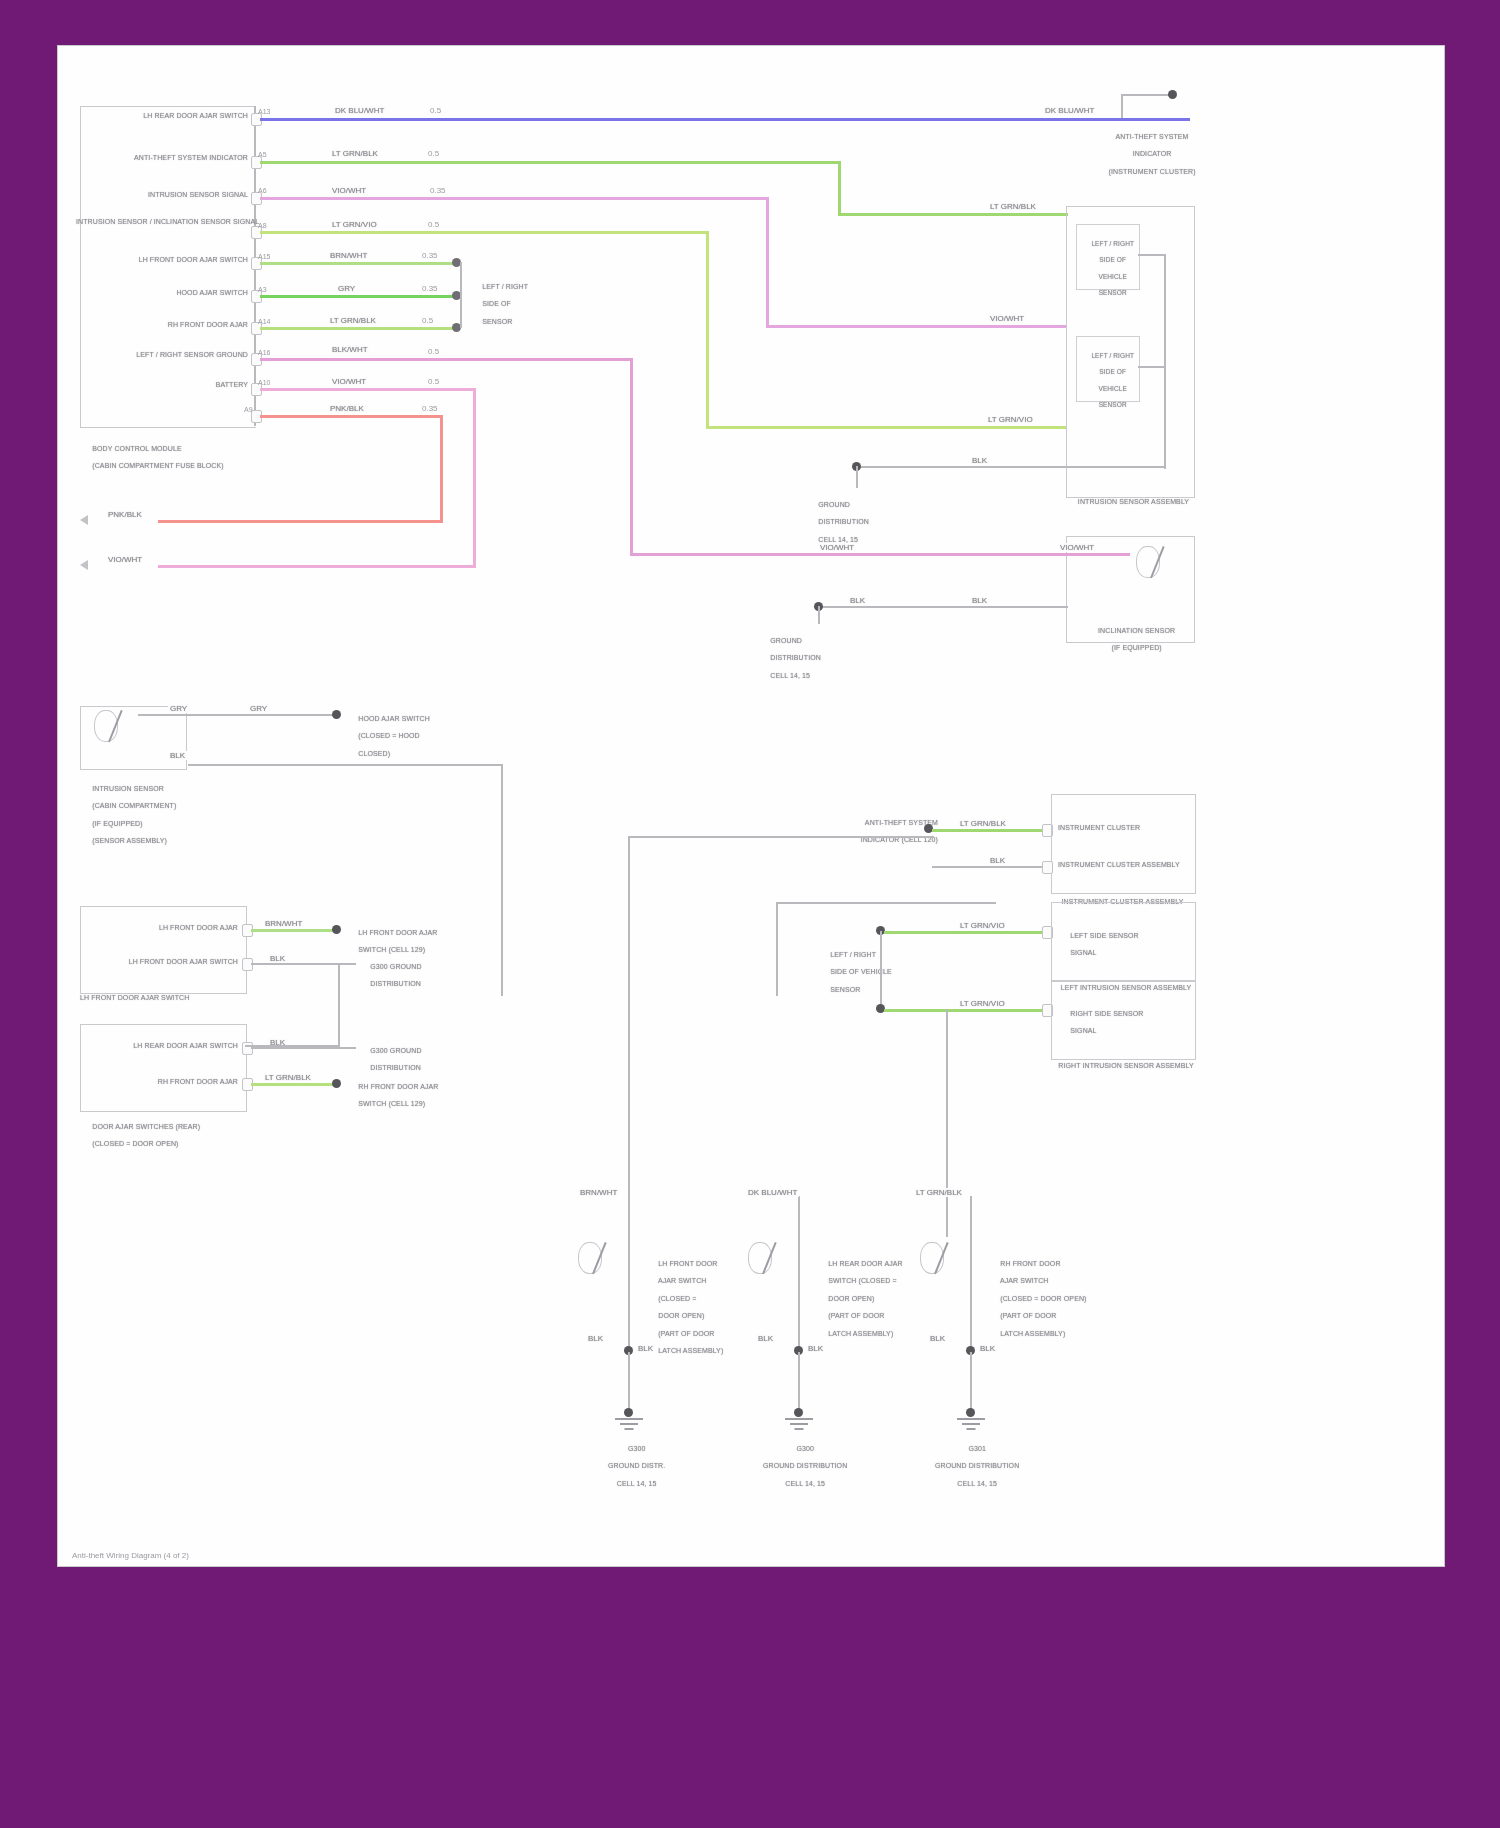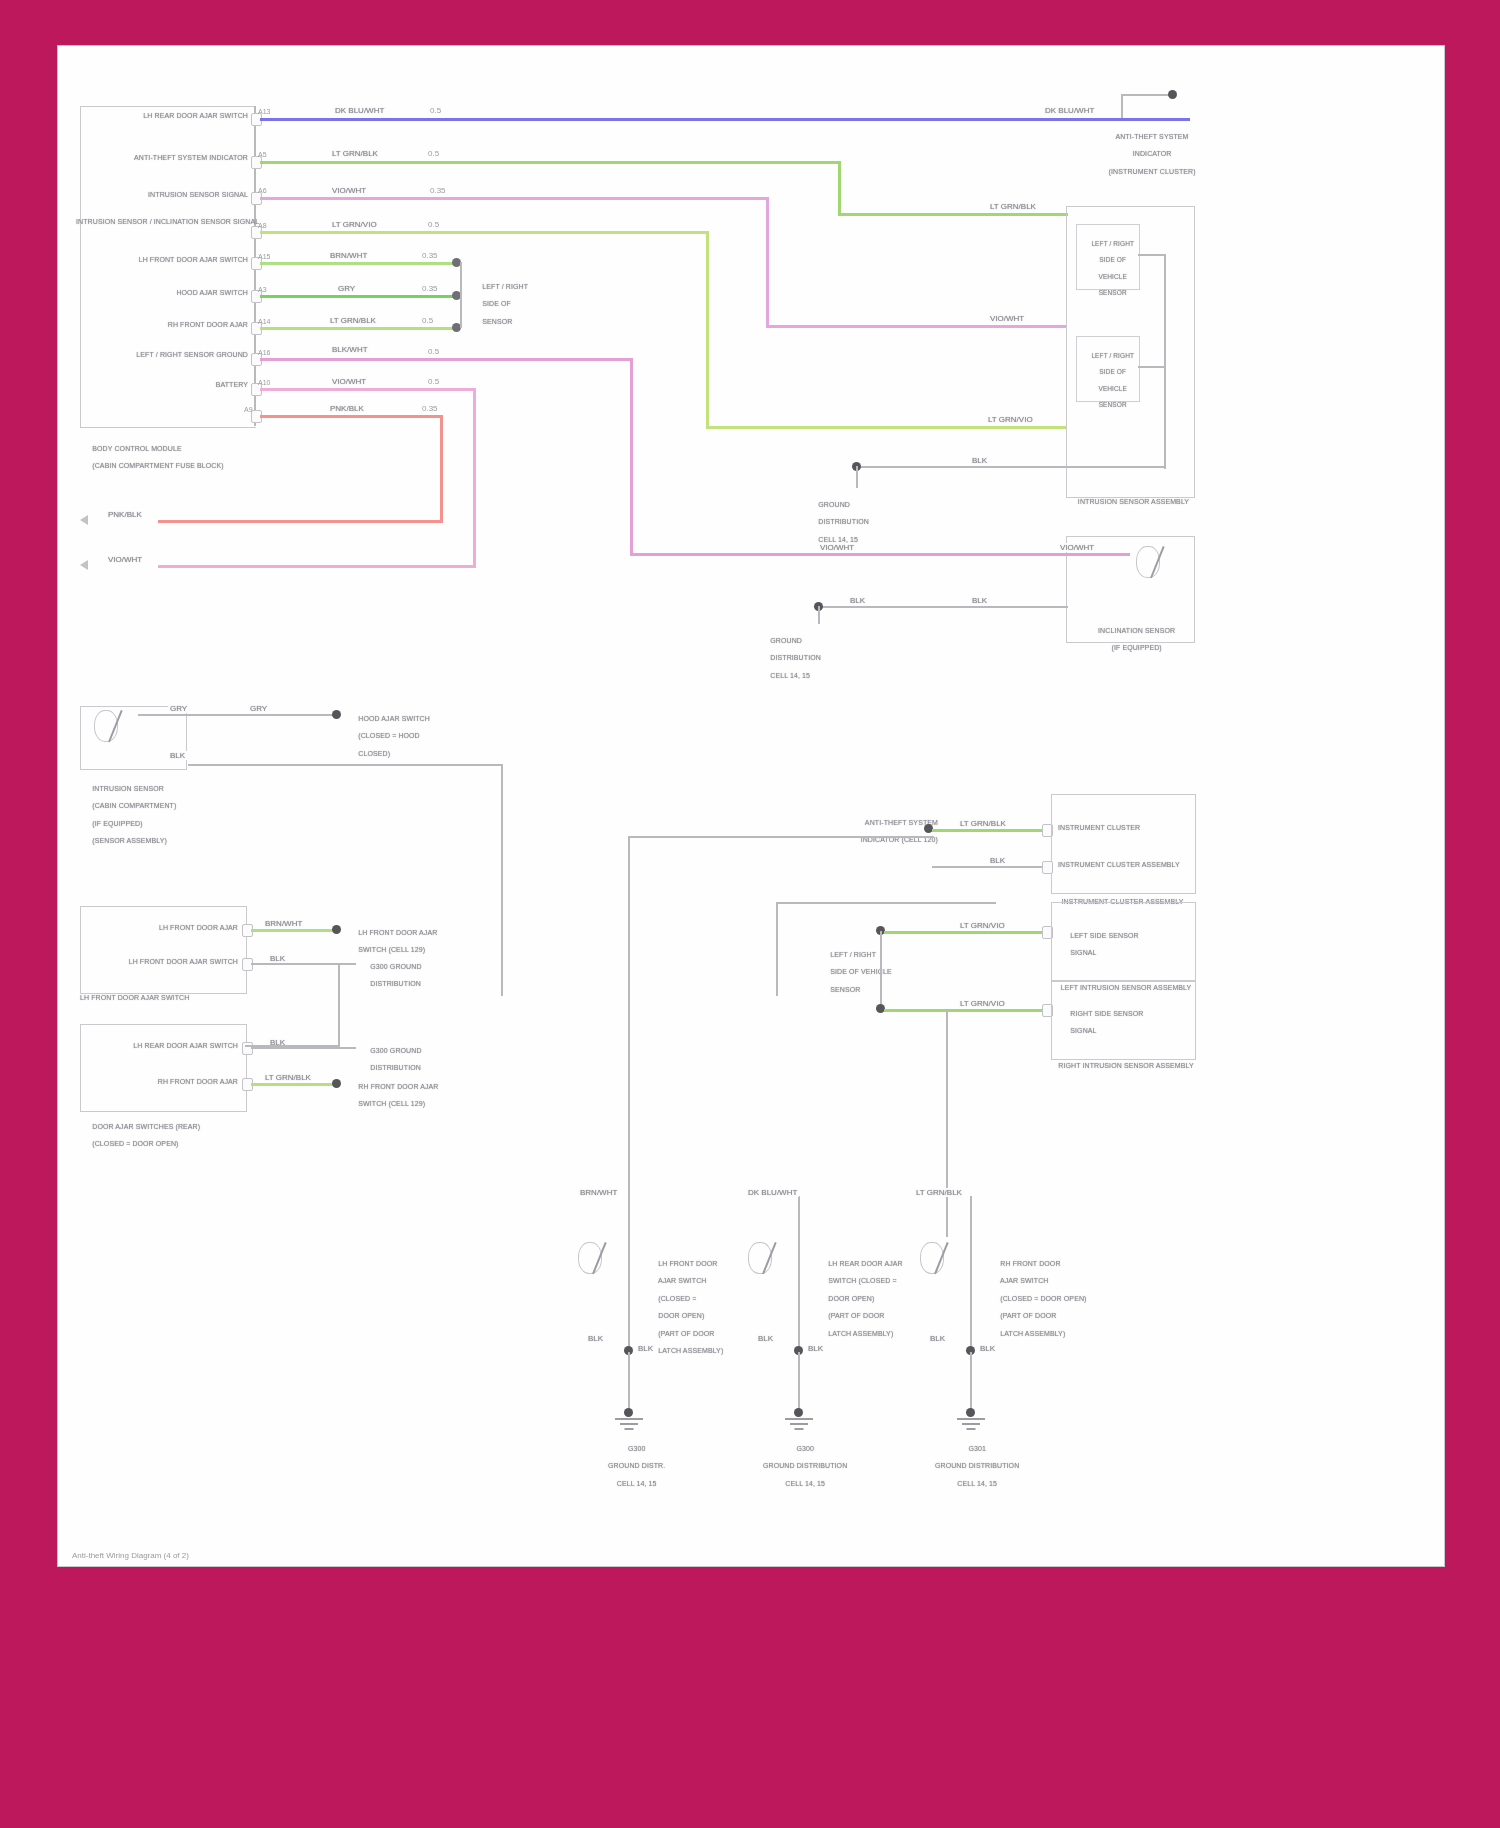--- a/index.html
+++ b/index.html
@@ -1,18 +1,18 @@
 <!DOCTYPE html>
 <html><head>
 <meta charset="utf-8">
 <title>Wiring Diagram</title>
 <style>
   html,body{margin:0;padding:0;background:#ffffff;}
   body{font-family:"Liberation Sans",sans-serif;}
-  #page{position:relative;width:1500px;height:1828px;background:#be185d;overflow:hidden;}
+  #page{position:relative;width:1500px;height:1828px;background:#701a75;overflow:hidden;}
   #sheet{position:absolute;left:57px;top:45px;width:1386px;height:1520px;background:#fefefe;border:1px solid #c9c9c9;}
 
   
   .wire{position:absolute;background:#b9b9bd;}
   .wire.h{height:2px;}
   .wire.v{width:2px;}
   .lbl{position:absolute;color:#8d8d93;white-space:pre;line-height:1.25;letter-spacing:.1px;
        text-shadow:0 0 1.2px rgba(150,150,155,.85);}
   .lbl.r{text-align:right;}
   .lbl.c{text-align:center;}

